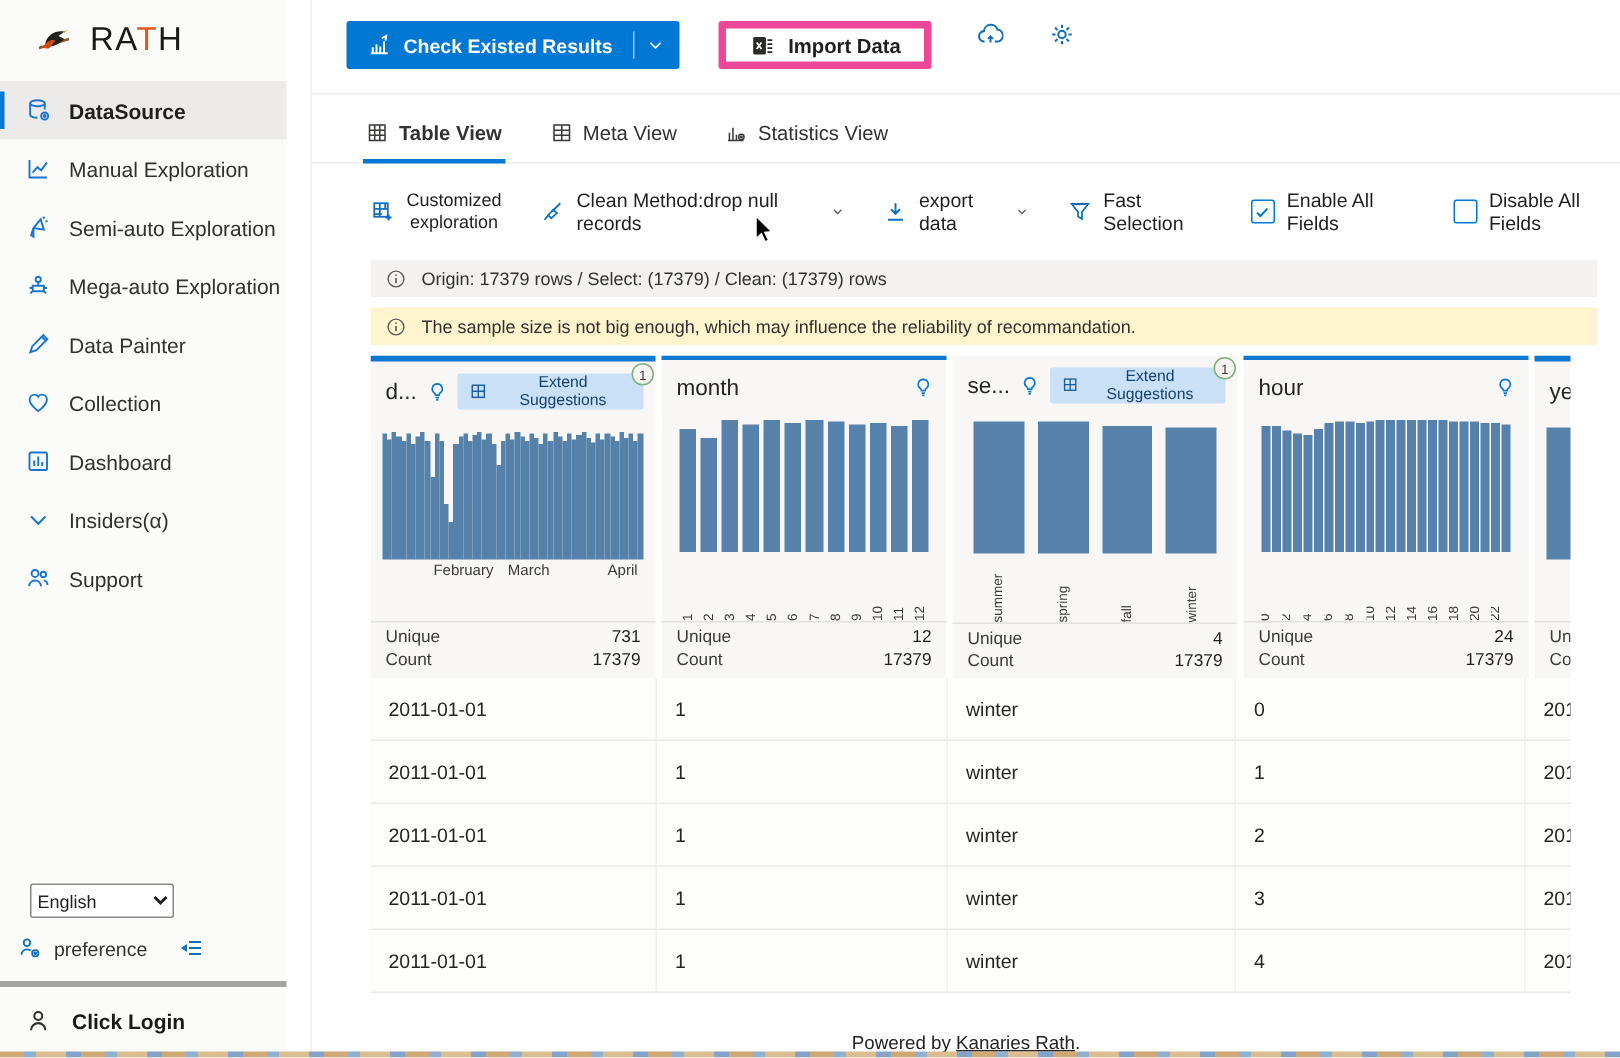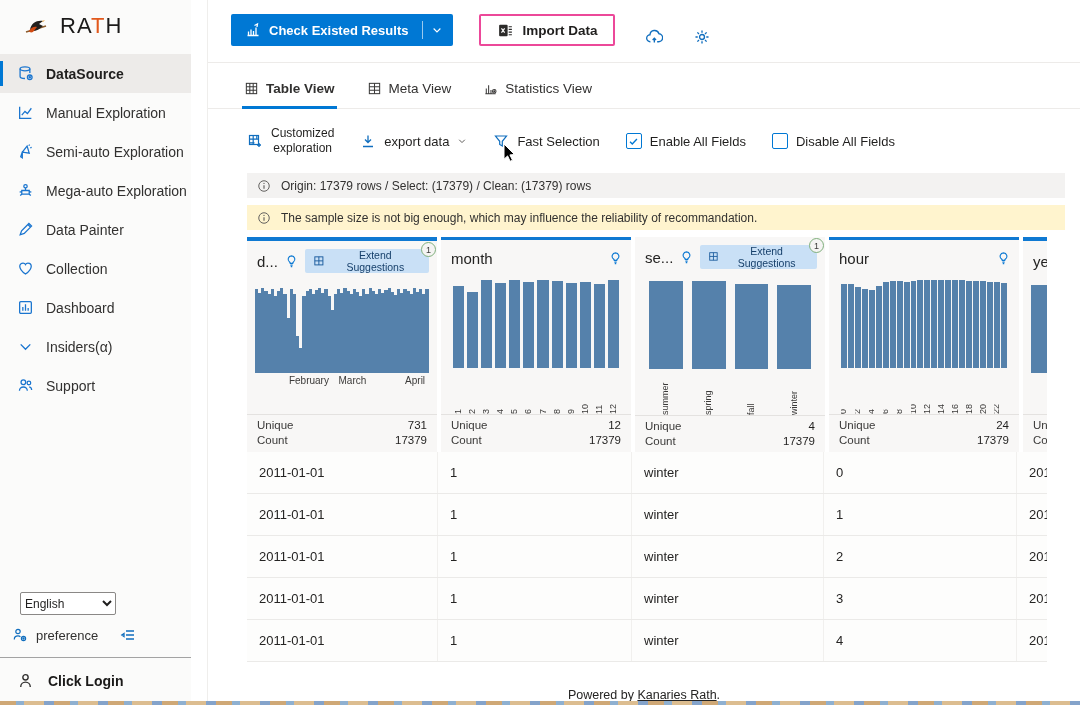--- a/index.html
+++ b/index.html
@@ -17,33 +17,33 @@
   .nav-item .nicon{width:17px;height:17px;flex:none;color:#1a75cf;display:flex;align-items:center;}
   .nav-item.active{background:#edebe9;font-weight:bold;color:#201f1e;}
   .nav-item.active::before{content:"";position:absolute;left:0;top:7px;bottom:7px;width:3px;background:#0078d4;}
   .sidebar-bottom{position:absolute;left:0;right:0;bottom:0;}
   .lang-row{padding:0 0 8px 20px;}
   .lang-select{width:96px;height:23px;font-size:12px;border:1px solid #8a8886;border-radius:2px;
     background:#fff;color:#201f1e;font-family:"Liberation Sans",sans-serif;}
   .pref-row{display:flex;align-items:center;gap:8px;padding:4px 0 14px 12px;font-size:13px;color:#323130;}
   .pref-row .nicon{width:16px;height:16px;color:#106ebe;}
   .pref-settings{margin-left:14px;color:#106ebe;width:16px;height:16px;}
-  .login-row{display:flex;align-items:center;gap:14px;border-top:1px solid #a3a3a3;
+  .login-row{display:flex;align-items:center;gap:14px;border-top:4px solid #a3a3a3;
     padding:14px 0 16px 17px;font-size:14px;font-weight:bold;color:#1b1a19;}
   .login-row .nicon{width:17px;height:17px;color:#323130;}
 
   
   .main{flex:1;position:relative;margin-left:16px;border-left:1px solid #efeeec;height:100%;overflow:hidden;}
-  .topbar{display:flex;align-items:flex-end;gap:14px;padding:14px 0 16px 23px;border-bottom:1px solid #edebe9;}
+  .topbar{display:flex;align-items:flex-start;gap:14px;padding:14px 0 16px 23px;border-bottom:1px solid #edebe9;}
   .btn-primary{display:flex;align-items:center;gap:8px;height:32px;padding:0 10px 0 14px;
     background:#0078d4;color:#fff;border:none;border-radius:2px;font-size:13px;font-weight:bold;
     font-family:"Liberation Sans",sans-serif;cursor:pointer;}
   .btn-primary .sep{width:1px;height:18px;background:rgba(255,255,255,.6);margin-left:6px;}
   .btn-outline{display:flex;align-items:center;gap:8px;height:32px;padding:0 16px;background:#fff;
-    border:2px solid #ec4899;border-radius:2px;font-size:13.5px;font-weight:bold;color:#201f1e;
+    border:5px solid #ec4899;border-radius:2px;font-size:13.5px;font-weight:bold;color:#201f1e;
     font-family:"Liberation Sans",sans-serif;cursor:pointer;margin-left:12px;}
   .icon-btn{width:18px;height:18px;color:#106ebe;margin-left:16px;cursor:pointer;}
 
   .tabs{display:flex;gap:28px;padding:14px 0 0 34px;border-bottom:1px solid #edebe9;}
   .tab{display:flex;align-items:center;gap:7px;font-size:13.5px;color:#323130;
     padding:4px 2px 12px;position:relative;cursor:pointer;}
   .tab .ticon{width:15px;height:15px;color:#3b3a39;}
   .tab.active{font-weight:bold;}
   .tab.active::after{content:"";position:absolute;left:0;right:0;bottom:-1px;height:3px;background:#0078d4;}
 
@@ -318,20 +318,33 @@
               <path d="M12 10v4M10 12h4" stroke-width="1.4"></path>
             </svg>
         </span>
         <span class="two-line">
           <span>Customized</span>
           <span>exploration</span>
         </span>
       </div>
       <div class="cmd">
         <span class="cicon">
+          <svg viewBox="0 0 16 16" fill="none" stroke="currentColor" stroke-width="1.2">
+              <path d="M13.5 2.5l-5.5 5.5"></path>
+              <path d="M8.8 6.8l2.4 2.4-3.7 3.3-2-2z"></path>
+              <path d="M5.5 10.5L3 13.5"></path>
+            </svg>
+        </span>
+        <span>Clean Method:drop null records</span>
+        <svg class="chev" viewBox="0 0 16 16" fill="none" stroke="currentColor" stroke-width="1.6">
+            <path d="M3.5 6l4.5 4.5L12.5 6"></path>
+          </svg>
+      </div>
+      <div class="cmd">
+        <span class="cicon">
           <svg viewBox="0 0 16 16" fill="none" stroke="currentColor" stroke-width="1.3">
               <path d="M8 2.5v7M5 6.5l3 3 3-3M3 13.5h10"></path>
             </svg>
         </span>
         <span>export data</span>
         <svg class="chev" viewBox="0 0 16 16" fill="none" stroke="currentColor" stroke-width="1.6">
             <path d="M3.5 6l4.5 4.5L12.5 6"></path>
           </svg>
       </div>
       <div class="cmd">

